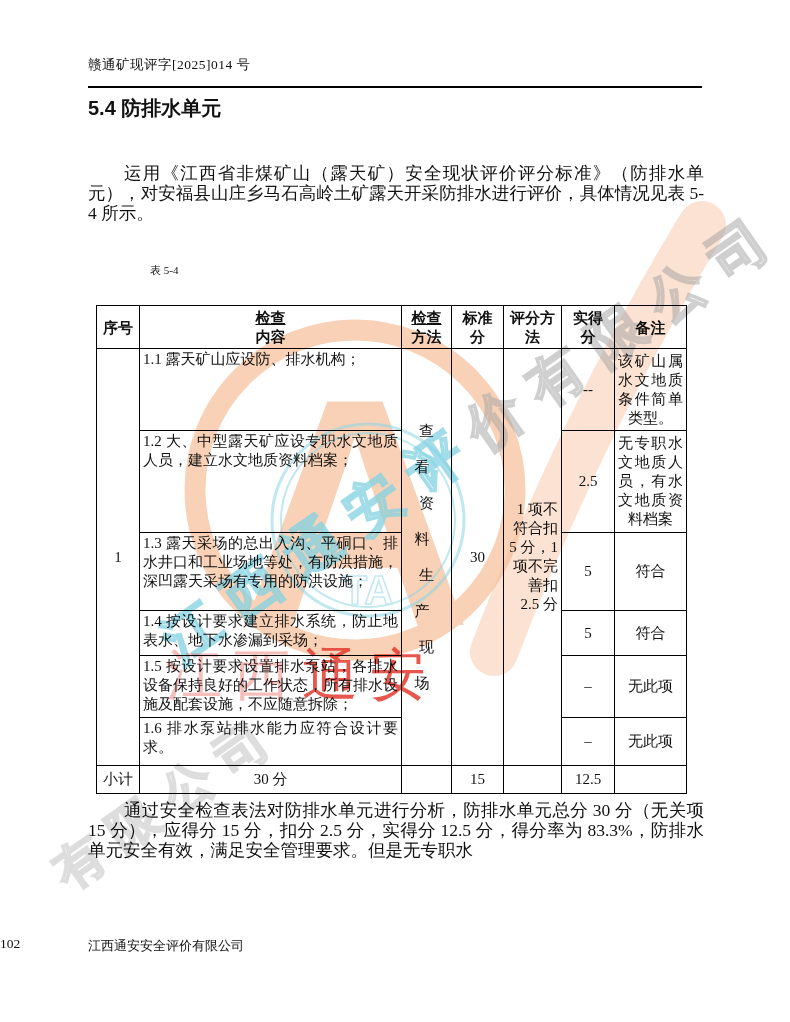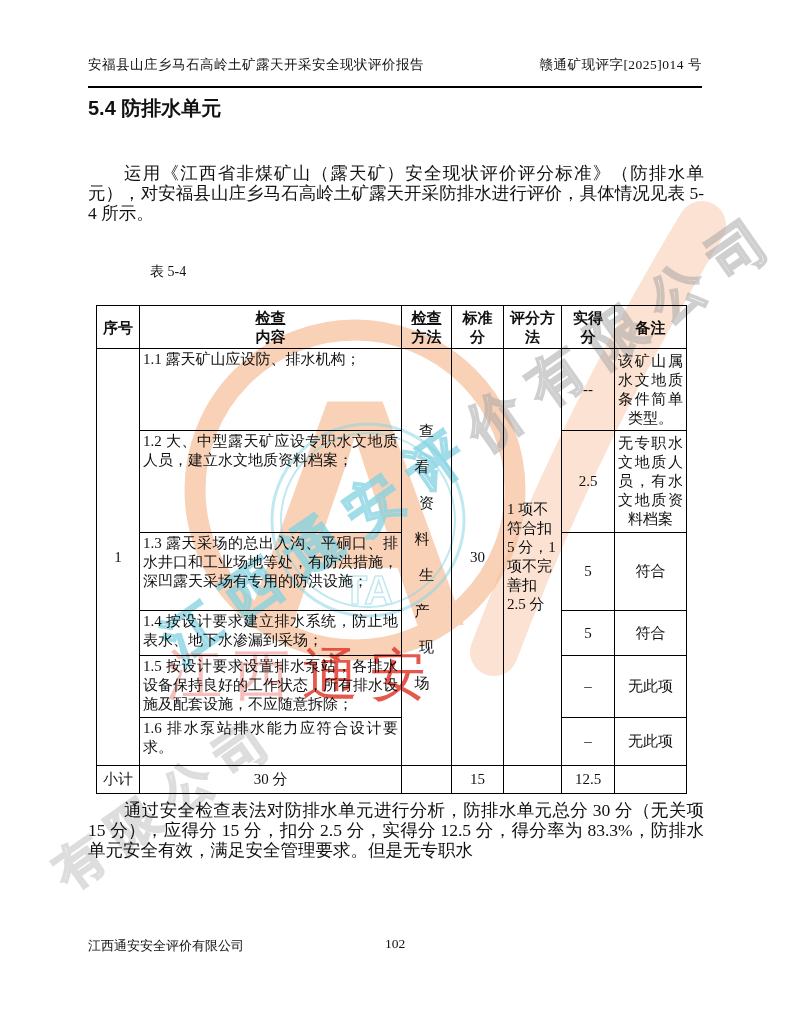--- a/index.html
+++ b/index.html
@@ -14,65 +14,64 @@
   
   .h1{position:absolute;left:88px;top:95px;font-family:"Liberation Sans","DejaVu Sans",sans-serif;
       font-weight:bold;font-size:20px;text-align:center;}
   .h2{position:absolute;left:88px;top:132px;font-family:"Liberation Sans","DejaVu Sans",sans-serif;
       font-weight:bold;font-size:18px;}
   .para{position:absolute;left:88px;width:616px;font-size:17.5px;line-height:20px;
         text-align:justify;text-indent:36px;}
   #para-intro{top:163px;}
   #para-analysis{top:800px;}
 
-  .table-caption{position:absolute;left:150px;top:263px;font-size:14px;display:flex;gap:32px;}
+  .table-caption{position:absolute;left:150px;top:263px;font-size:11px;display:flex;gap:32px;}
 
   
   table.check{position:absolute;left:96px;top:305px;border-collapse:collapse;table-layout:fixed;
               width:590px;font-size:15px;line-height:19px;}
   table.check td,table.check th{border:1.5px solid #000;padding:1px 3px;overflow:hidden;}
   th{font-family:"Liberation Sans","DejaVu Sans",sans-serif;font-weight:bold;font-size:15px;
      text-align:center;vertical-align:middle;}
   th .u{text-decoration:underline;}
   .col-serial{width:43px;} .col-content{width:262px;} .col-method{width:50px;}
   .col-standard{width:52px;} .col-scoring{width:58px;} .col-score{width:53px;} .col-remark{width:72px;}
   tr.hrow{height:43px;} tr.r1{height:82px;} tr.r2{height:102px;} tr.r3{height:78px;}
   tr.r4{height:45px;} tr.r5{height:62px;padding-left:48px;} tr.r6{height:48px;} tr.rsub{height:28px;}
   td.c-content{vertical-align:top;text-align:left;text-align:justify;}
   td.c-serial,td.c-score,td.c-standard,td.c-remark{text-align:center;vertical-align:middle;}
   td.c-remark{text-align:justify;text-align-last:center;padding:1px 2px;}
   td.c-method{text-align:center;vertical-align:middle;}
   td.c-method div{letter-spacing:9px;line-height:36px;text-indent:9px;}
-  td.c-scoring{text-align:left;vertical-align:middle;padding:1px 4px;}
+  td.c-scoring{text-align:right;vertical-align:middle;padding:1px 4px;}
   td.c-subcontent{text-align:center;vertical-align:middle;}
 
   
   .footer-company{position:absolute;left:88px;top:937px;font-size:13px;}
-  .footer-page{position:absolute;left:0;top:936px;width:100%;text-align:center;font-size:13.5px;}
+  .footer-page{position:absolute;left:0;top:936px;width:100%;text-align:left;font-size:13.5px;}
 
   
   .wm-layer{position:absolute;inset:0;pointer-events:none;mix-blend-mode:multiply;}
   .wm-diag{position:absolute;transform-origin:left top;white-space:nowrap;
            font-family:"Liberation Sans","DejaVu Sans",sans-serif;font-weight:bold;}
   #wm-diag-main{left:148px;top:618px;transform:rotate(-35deg);font-size:56px;letter-spacing:18px;}
   #wm-diag-corner{left:40px;top:850px;transform:rotate(-35deg);font-size:50px;letter-spacing:16px;}
   .wm-blue{color:transparent;-webkit-text-stroke:2px rgba(130,210,226,.75);}
   .wm-gray{color:transparent;-webkit-text-stroke:2px rgba(168,168,168,.55);}
   .wm-gray2{color:transparent;-webkit-text-stroke:2px rgba(175,175,175,.42);}
   #wm-stamp{position:absolute;left:166px;top:638px;font-size:56px;font-weight:normal;
             font-family:"Liberation Serif","DejaVu Serif",serif;letter-spacing:12px;white-space:nowrap;}
   #wm-stamp .faint{opacity:.33;} #wm-stamp .strong{opacity:.85;}
 </style>
 </head>
 <body>
 
 <div id="page">
 
   <div class="doc-header">
-    <span>安福县山庄乡马石高岭土矿露天开采安全现状评价报告</span>
     <span>赣通矿现评字[2025]014 号</span>
   </div>
   <div class="header-rule"></div>
 
   <div class="h1">5.4 防排水单元</div>
 
   <div class="para" id="para-intro">运用《江西省非煤矿山（露天矿）安全现状评价评分标准》（防排水单元），对安福县山庄乡马石高岭土矿露天开采防排水进行评价，具体情况见表 5-4 所示。</div>
 
   <div class="table-caption">
     <span>表 5-4</span>

